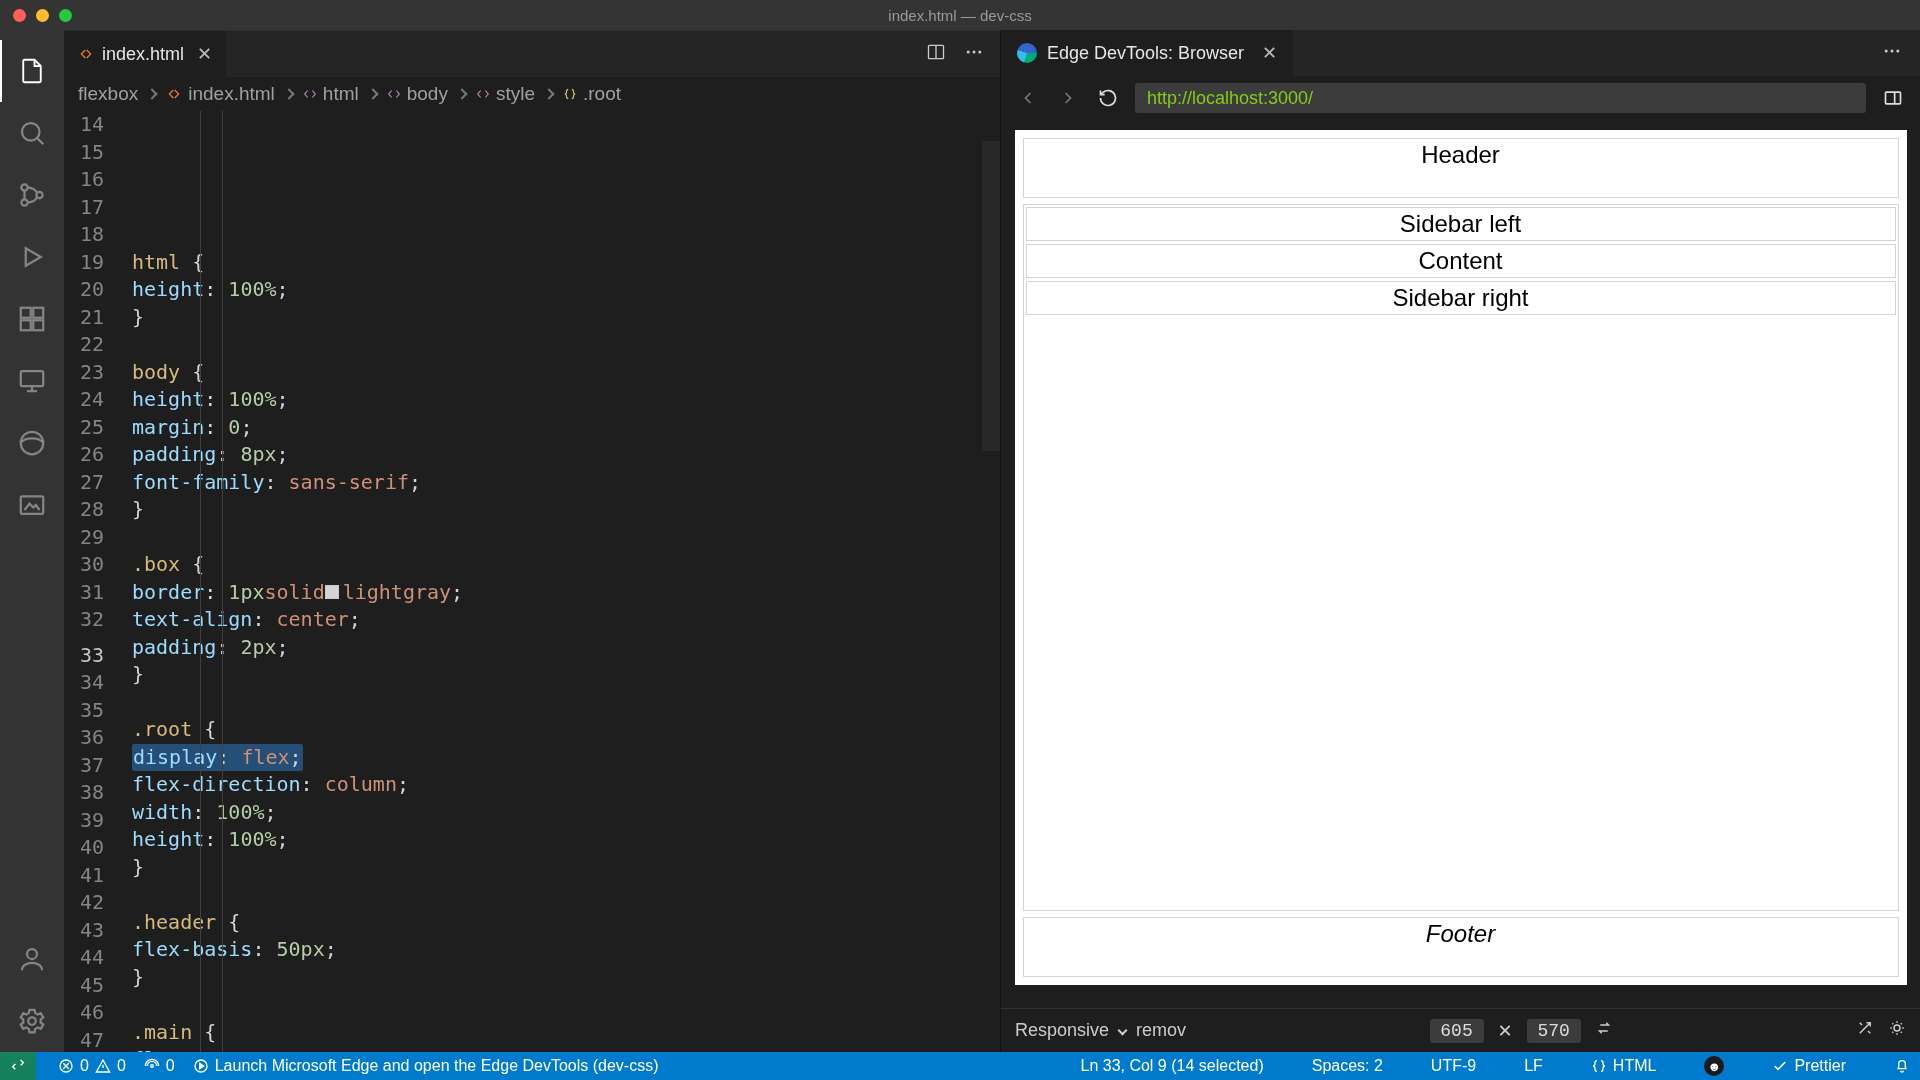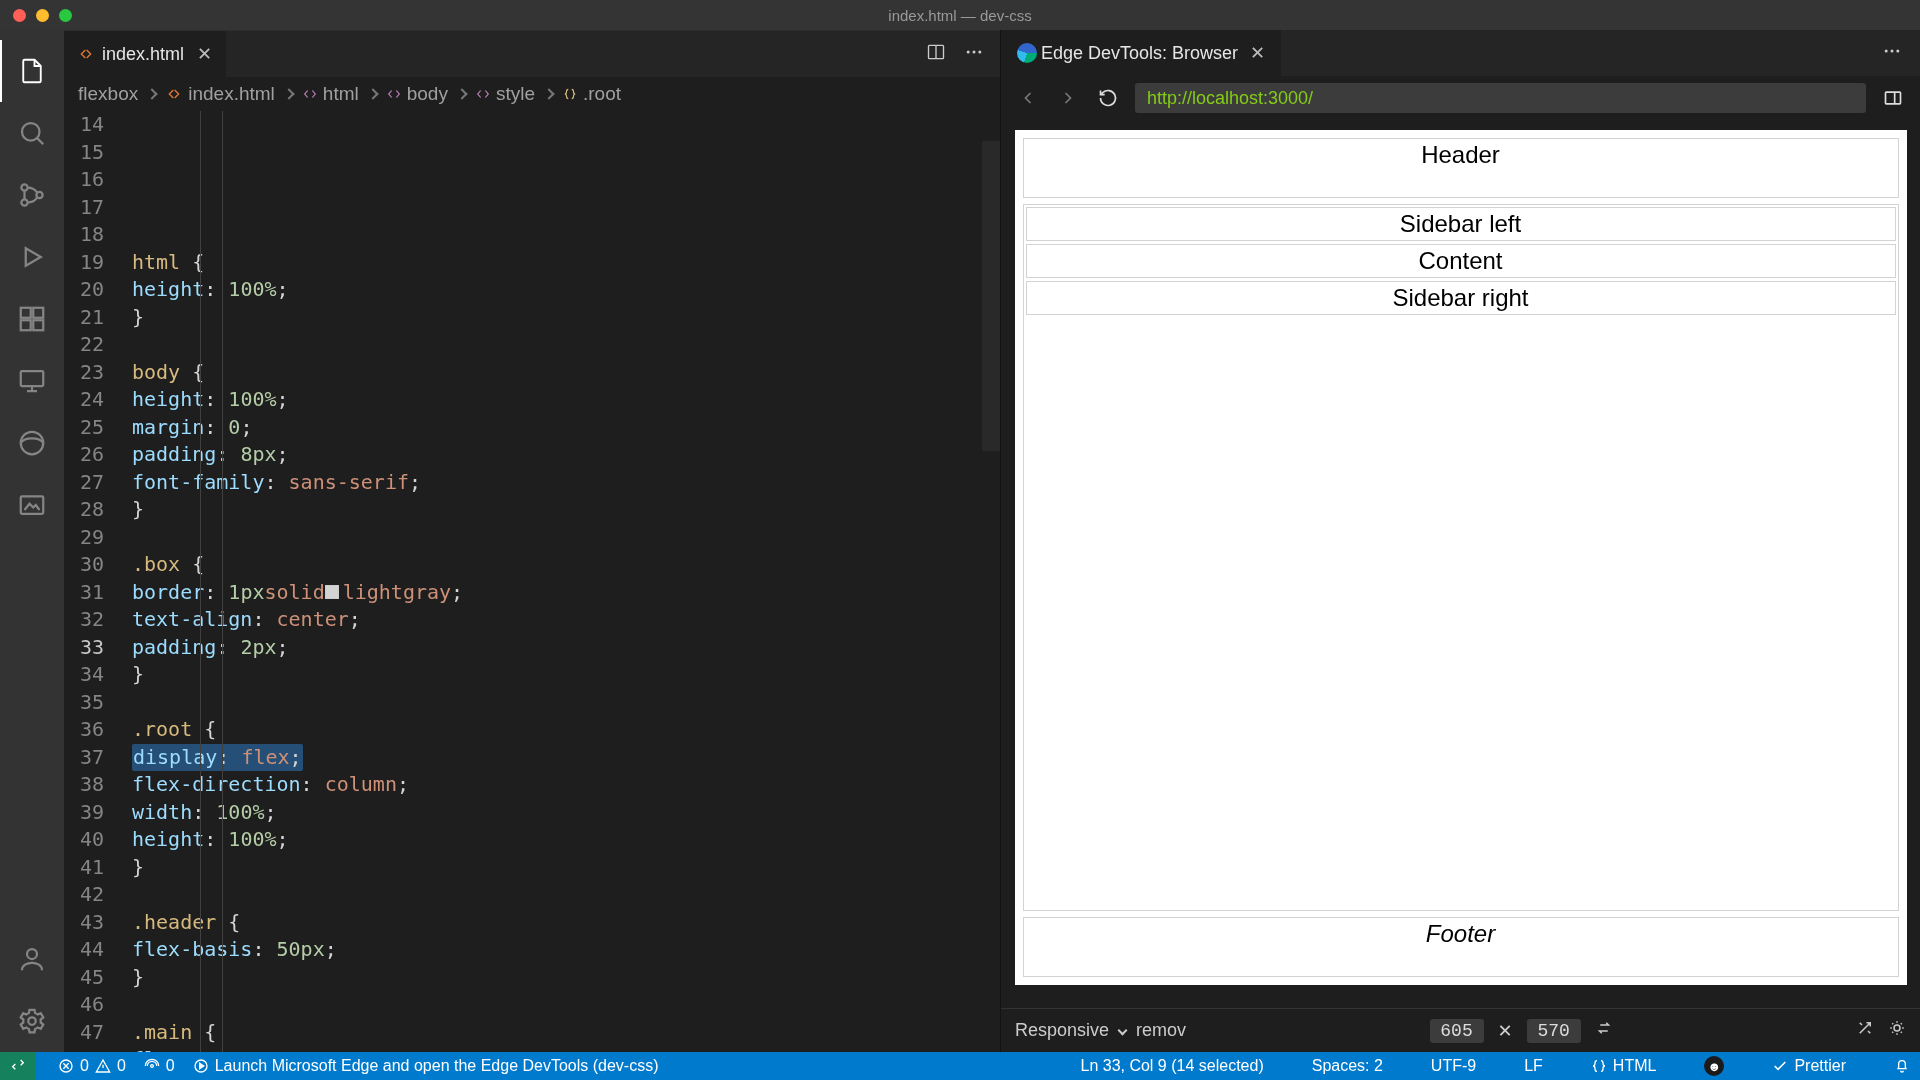--- a/index.html
+++ b/index.html
@@ -121,21 +121,21 @@
 }
 .gutter {
   width: 68px;
   text-align: right;
   color: #858585;
   padding-right: 28px;
   user-select: none;
   background: #1e1e1e;
 }
 .gutter .ln { height: 27.5px; }
-.gutter .ln.cur { color: #c6c6c6; }
+.gutter .ln.cur { color: #c6c6c6; margin-top: 8px; }
 .code {
   flex: 1;
   white-space: pre;
   color: #d4d4d4;
   position: relative;
 }
 .code-line { height: 27.5px; display: flex; align-items: center; }
 .indent-guide {
   position: absolute;
   top: 0; bottom: 0;
@@ -172,21 +172,21 @@
 }
 .devtools-tabs {
   height: 46px;
   background: #252526;
   display: flex;
   align-items: stretch;
 }
 .devtools-tab {
   display: flex;
   align-items: center;
-  gap: 4px;
+  gap: 10px;
   padding: 0 16px;
   background: #1e1e1e;
   color: #e6e6e6;
   font-size: 18px;
 }
 .devtools-tab .edge-icon {
   width: 20px; height: 20px;
   border-radius: 50%;
   background: conic-gradient(#36c 0 25%, #0a7 0 55%, #3be 0 80%, #36c 0);
 }

